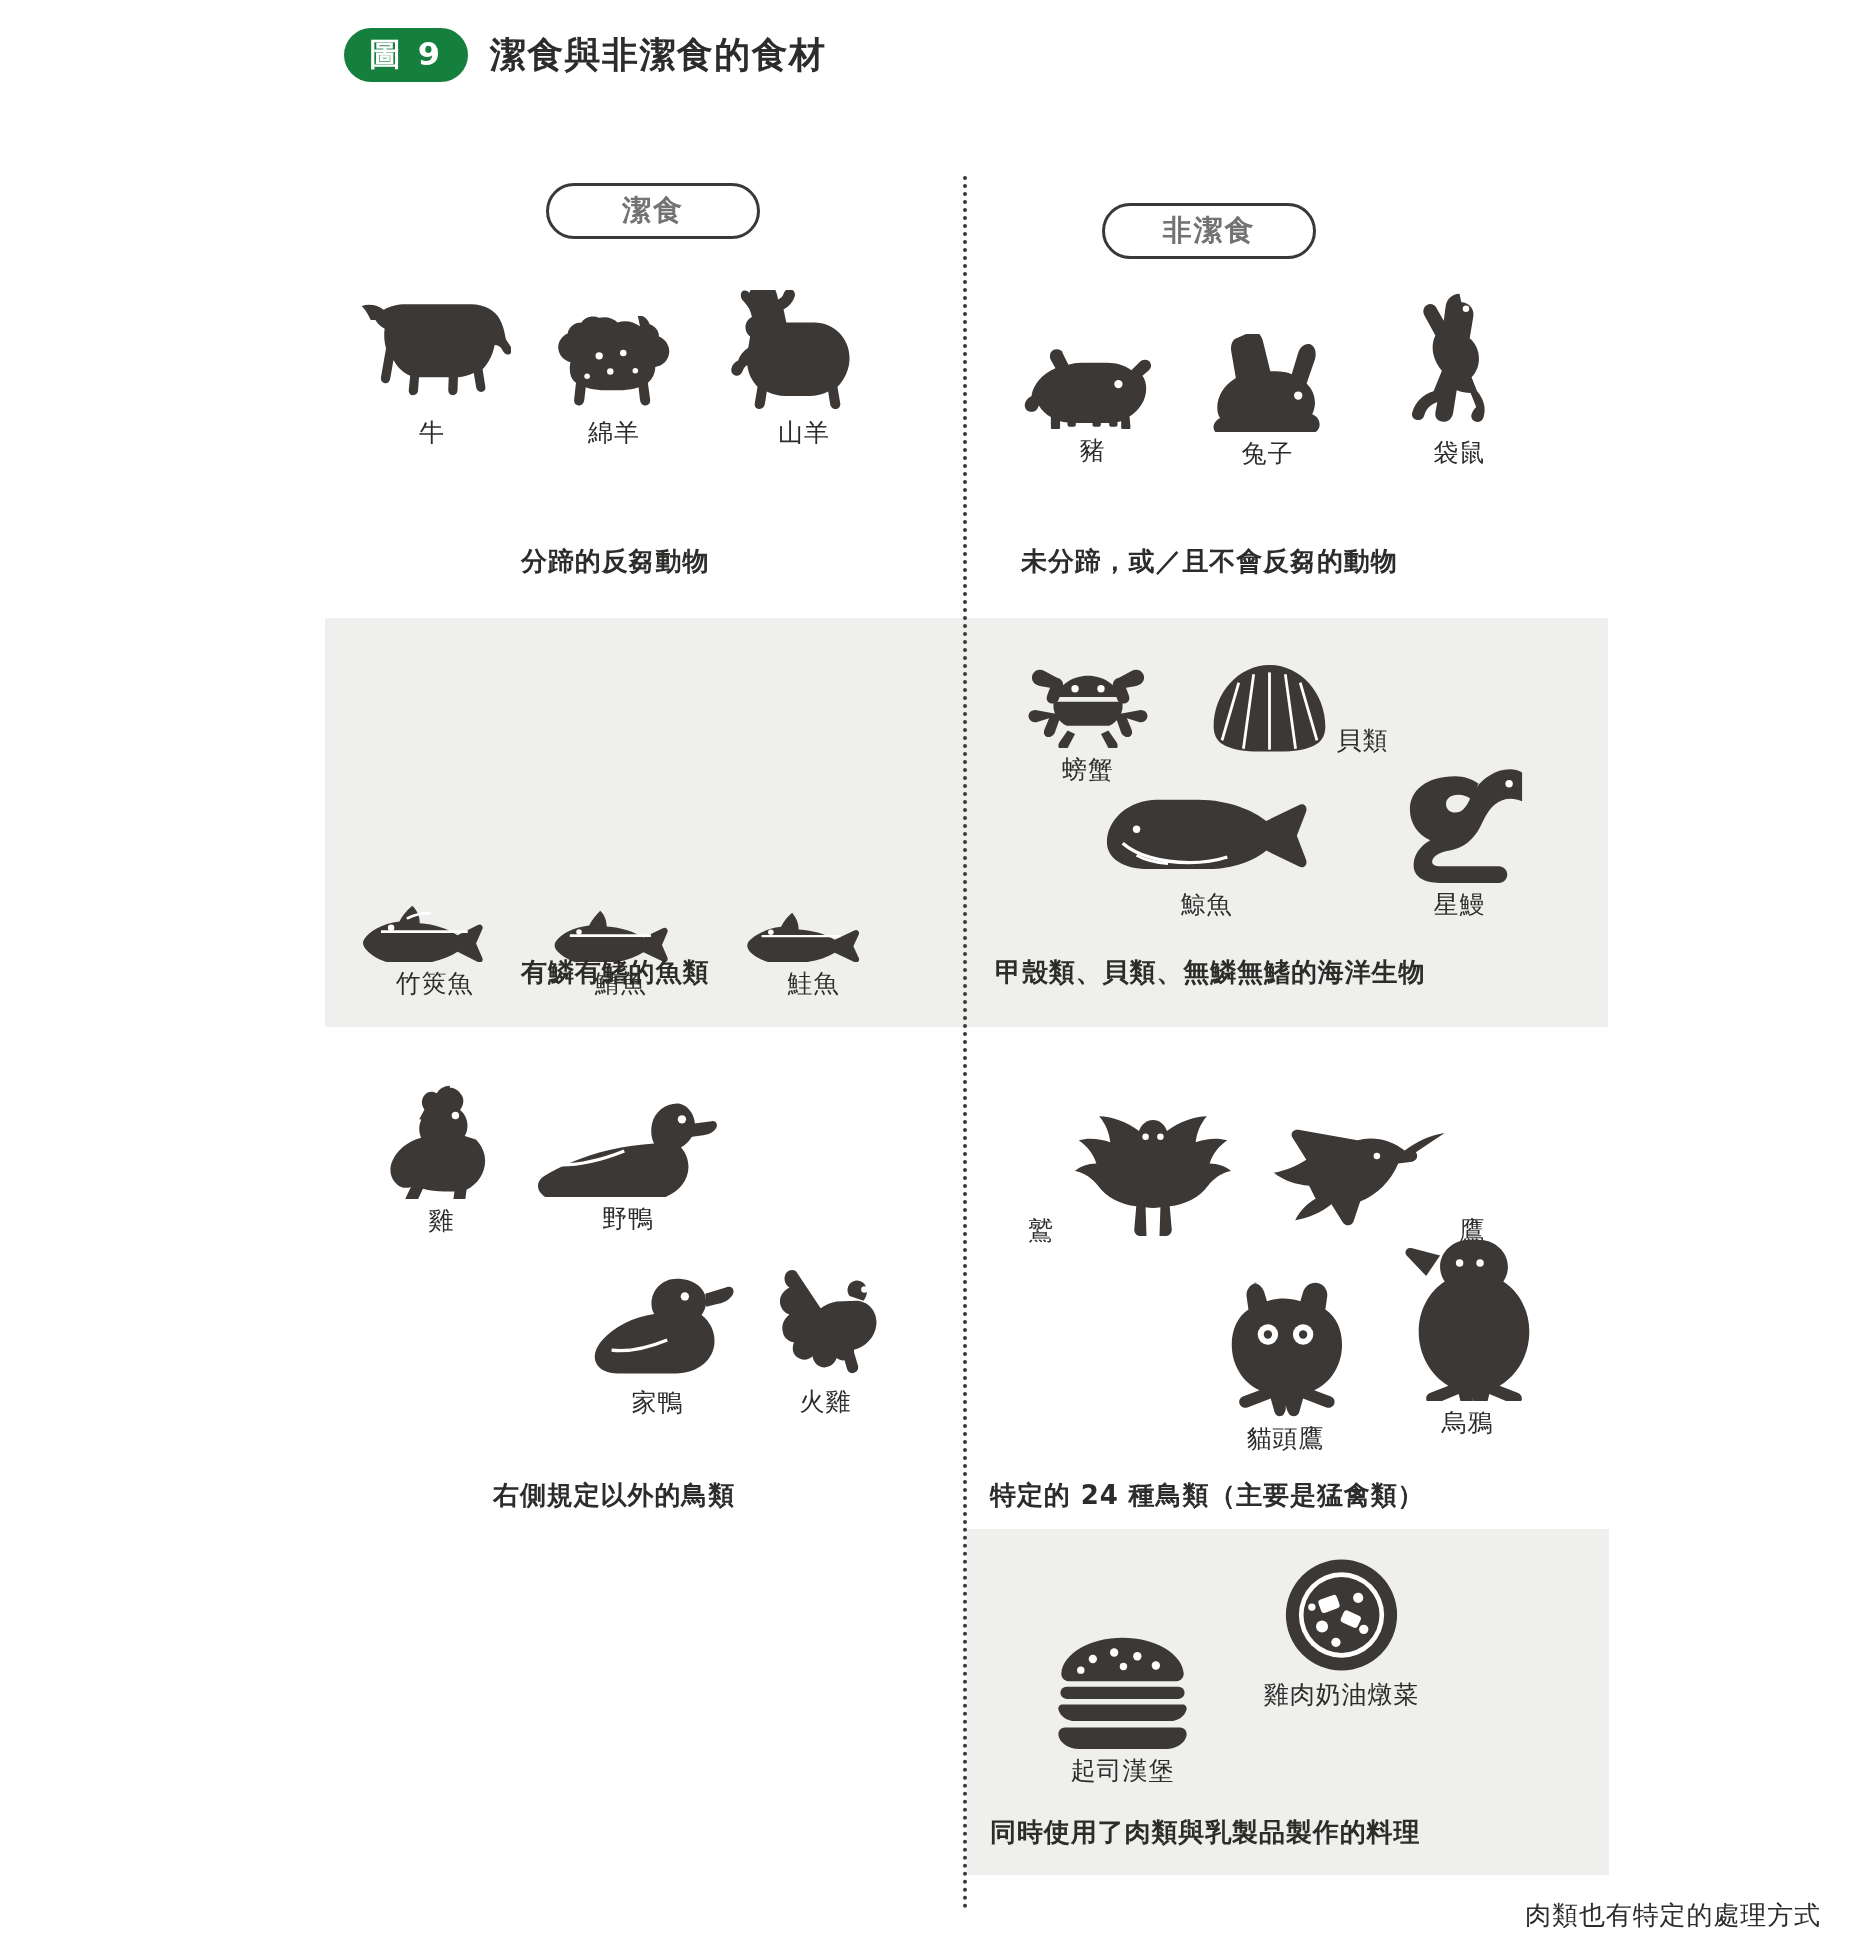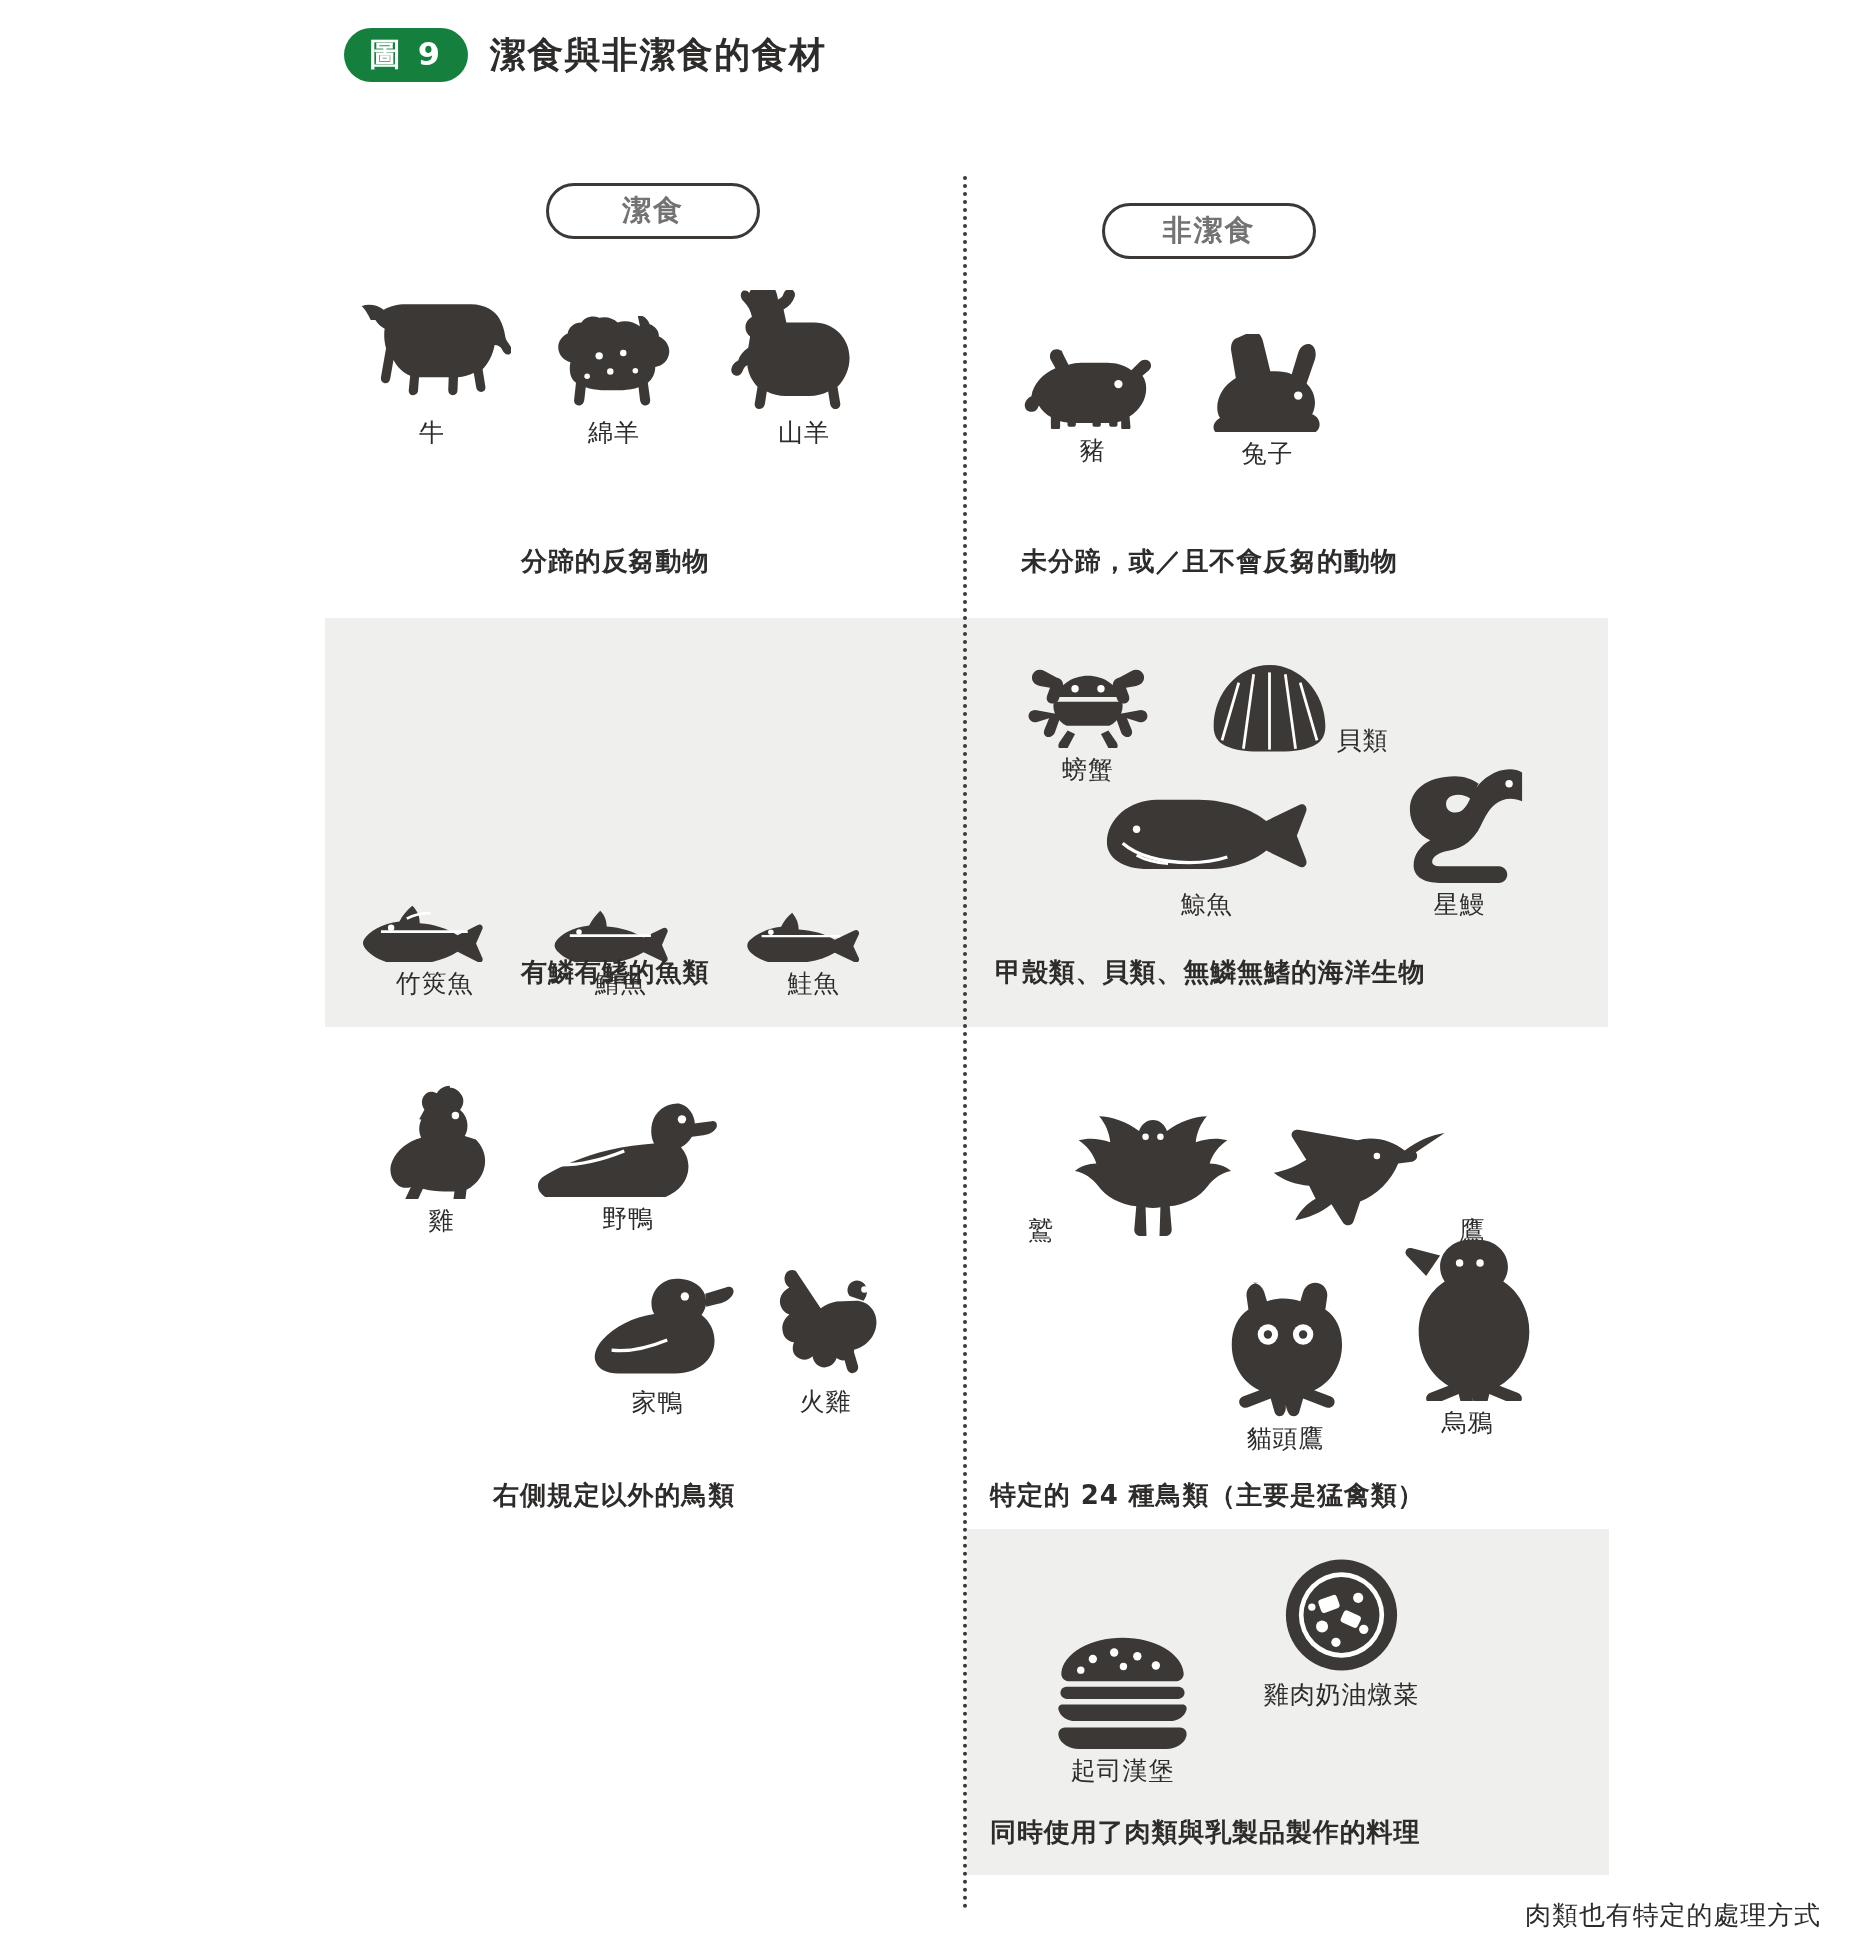--- a/index.html
+++ b/index.html
@@ -202,20 +202,27 @@
   </div>
 
   <div class="item" style="left:1207px; top:195px; width:121px;">
     <svg class="icon-svg" width="121" height="98" viewBox="0 0 260 210">
       <path d="M66 8c-10 2-16 14-14 28l10 58c-24 14-40 38-40 64 0 8 2 16 6 22-8 4-14 12-14 20 0 10 10 18 24 18h170c20 0 34-10 34-24 0-10-6-18-16-22 4-8 6-16 6-24 0-16-6-30-18-42l18-52c4-14 0-28-10-32s-22 4-26 18l-14 46c-10-4-22-6-34-6h-12l-16-66c-4-14-14-22-24-20z"></path>
       <circle cx="196" cy="132" r="9" fill="#ffffff"></circle>
     </svg>
     <div class="label">兔子</div>
   </div>
 
+  <div class="item" style="left:1390px; top:153px; width:139px;">
+    <svg class="icon-svg" width="139" height="139" viewBox="0 0 300 300">
+      <path d="M150 4c-16 0-28 12-30 28l-4 30-16-28c-4-8-14-10-20-6-8 4-10 14-6 22l24 44c-4 8-6 16-6 26 0 18 8 36 20 50l-18 44c-22 6-40 24-46 46-2 8 2 14 10 16 8 2 14-2 16-10 4-14 14-24 28-28l-4 22c-2 12 6 20 18 20 10 0 18-8 20-18l8-50c10 4 20 6 30 6l12 30c-4 4-8 10-10 16-2 8 2 14 10 16 8 2 14-2 16-10 6-20 0-40-14-56l-12-30c10-10 16-24 16-40 0-18-8-34-20-44l8-48c2-16-10-30-26-30z"></path>
+      <circle cx="164" cy="36" r="7" fill="#ffffff"></circle>
+    </svg>
+    <div class="label">袋鼠</div>
+  </div>
 
   <div class="caption" style="position:absolute; left:1021px; top:405px;">未分蹄，或／且不會反芻的動物</div>
 
   <div class="item" style="left:360px; top:763px; width:149px;">
     <svg class="icon-svg" width="149" height="60" viewBox="0 0 320 130">
       <path d="M112 8c-12 10-22 22-28 34-38 4-66 22-76 38-4 6-4 12 0 18 10 16 38 34 76 38 8 14 20 28 34 38 6-14 8-28 8-40 32-2 62-12 84-26l44 22c6 4 12-2 10-8l-14-32 14-32c2-6-4-12-10-8l-44 22c-22-14-50-24-82-26 0-14-4-26-16-38z"></path>
       <path d="M44 64h188" stroke="#ffffff" stroke-width="6" fill="none"></path>
       <circle cx="66" cy="56" r="7" fill="#ffffff"></circle>
       <path d="M100 36c14-8 32-12 52-12" stroke="#ffffff" stroke-width="6" fill="none"></path>
     </svg>

